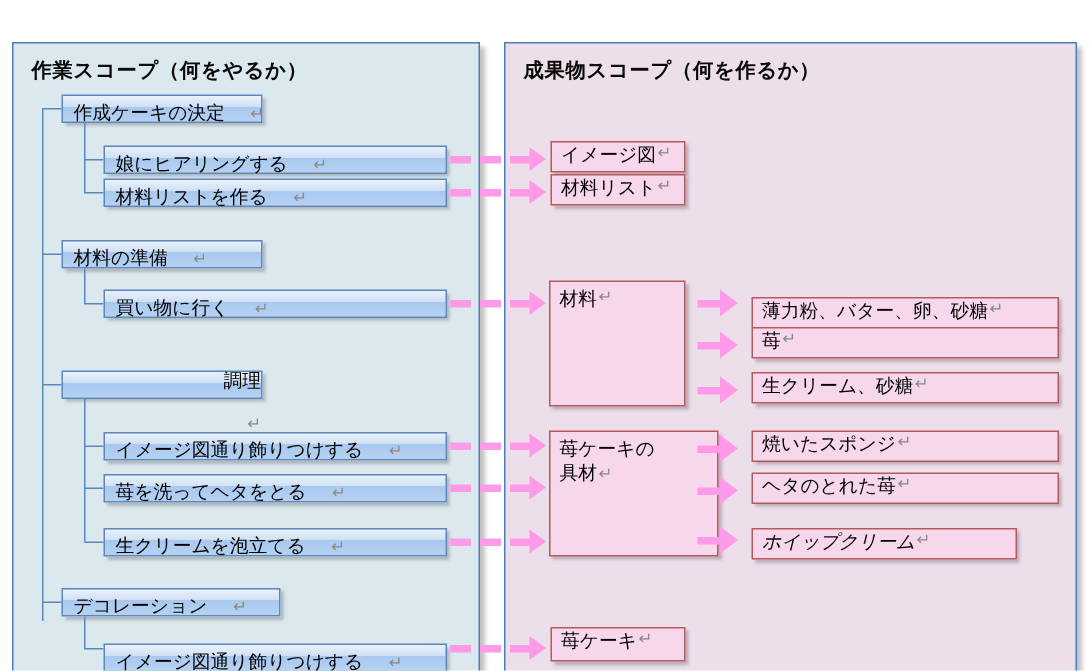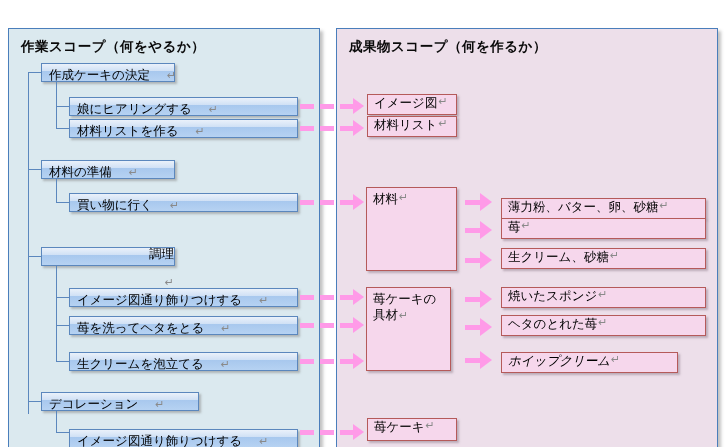--- a/index.html
+++ b/index.html
@@ -103,21 +103,21 @@
     <span>苺を洗ってヘタをとる</span>
       <span class="pil">↵</span>
   </div>
   <div class="hline" style="left:56px;top:341px;width:13px;"></div>
   <div class="bbox" style="left:69px;top:332px;width:229px;height:19px;">
     <span>生クリームを泡立てる</span>
       <span class="pil">↵</span>
   </div>
 
   <div class="hline" style="left:28px;top:381px;width:13px;"></div>
-  <div class="bbox" style="left:41px;top:372px;width:158px;height:19px;">
+  <div class="bbox" style="left:41px;top:372px;width:146px;height:19px;">
     <span>デコレーション</span>
       <span class="pil">↵</span>
   </div>
   <div class="vline" style="left:56px;top:391px;height:21px;"></div>
   <div class="hline" style="left:56px;top:412px;width:13px;"></div>
   <div class="bbox" style="left:69px;top:409px;width:229px;height:19px;">
     <span>イメージ図通り飾りつけする</span>
       <span class="pil">↵</span>
   </div>
 
@@ -187,21 +187,21 @@
   </div>
   <div class="pbox center" style="left:501px;top:198px;width:205px;height:21px;">
     <span class="txt">苺</span>
       <span class="pil">↵</span>
   </div>
   <div class="pbox center" style="left:501px;top:228px;width:205px;height:21px;">
     <span class="txt">生クリーム、砂糖</span>
       <span class="pil">↵</span>
   </div>
 
-  <div class="pbox" style="left:366px;top:267px;width:85px;height:84px;">
+  <div class="pbox" style="left:366px;top:267px;width:113px;height:84px;">
     <span class="txt"><span>苺ケーキの</span><br><span>具材</span><span class="pil">↵</span></span>
   </div>
   <div class="arrowline" style="left:465px;top:277px;width:16px;"></div>
   <div class="arrowhead" style="left:480px;top:270px;"></div>
   <div class="arrowline" style="left:465px;top:305px;width:16px;"></div>
   <div class="arrowhead" style="left:480px;top:298px;"></div>
   <div class="arrowline" style="left:465px;top:338px;width:16px;"></div>
   <div class="arrowhead" style="left:480px;top:331px;"></div>
 
   <div class="pbox center" style="left:501px;top:267px;width:205px;height:21px;">

